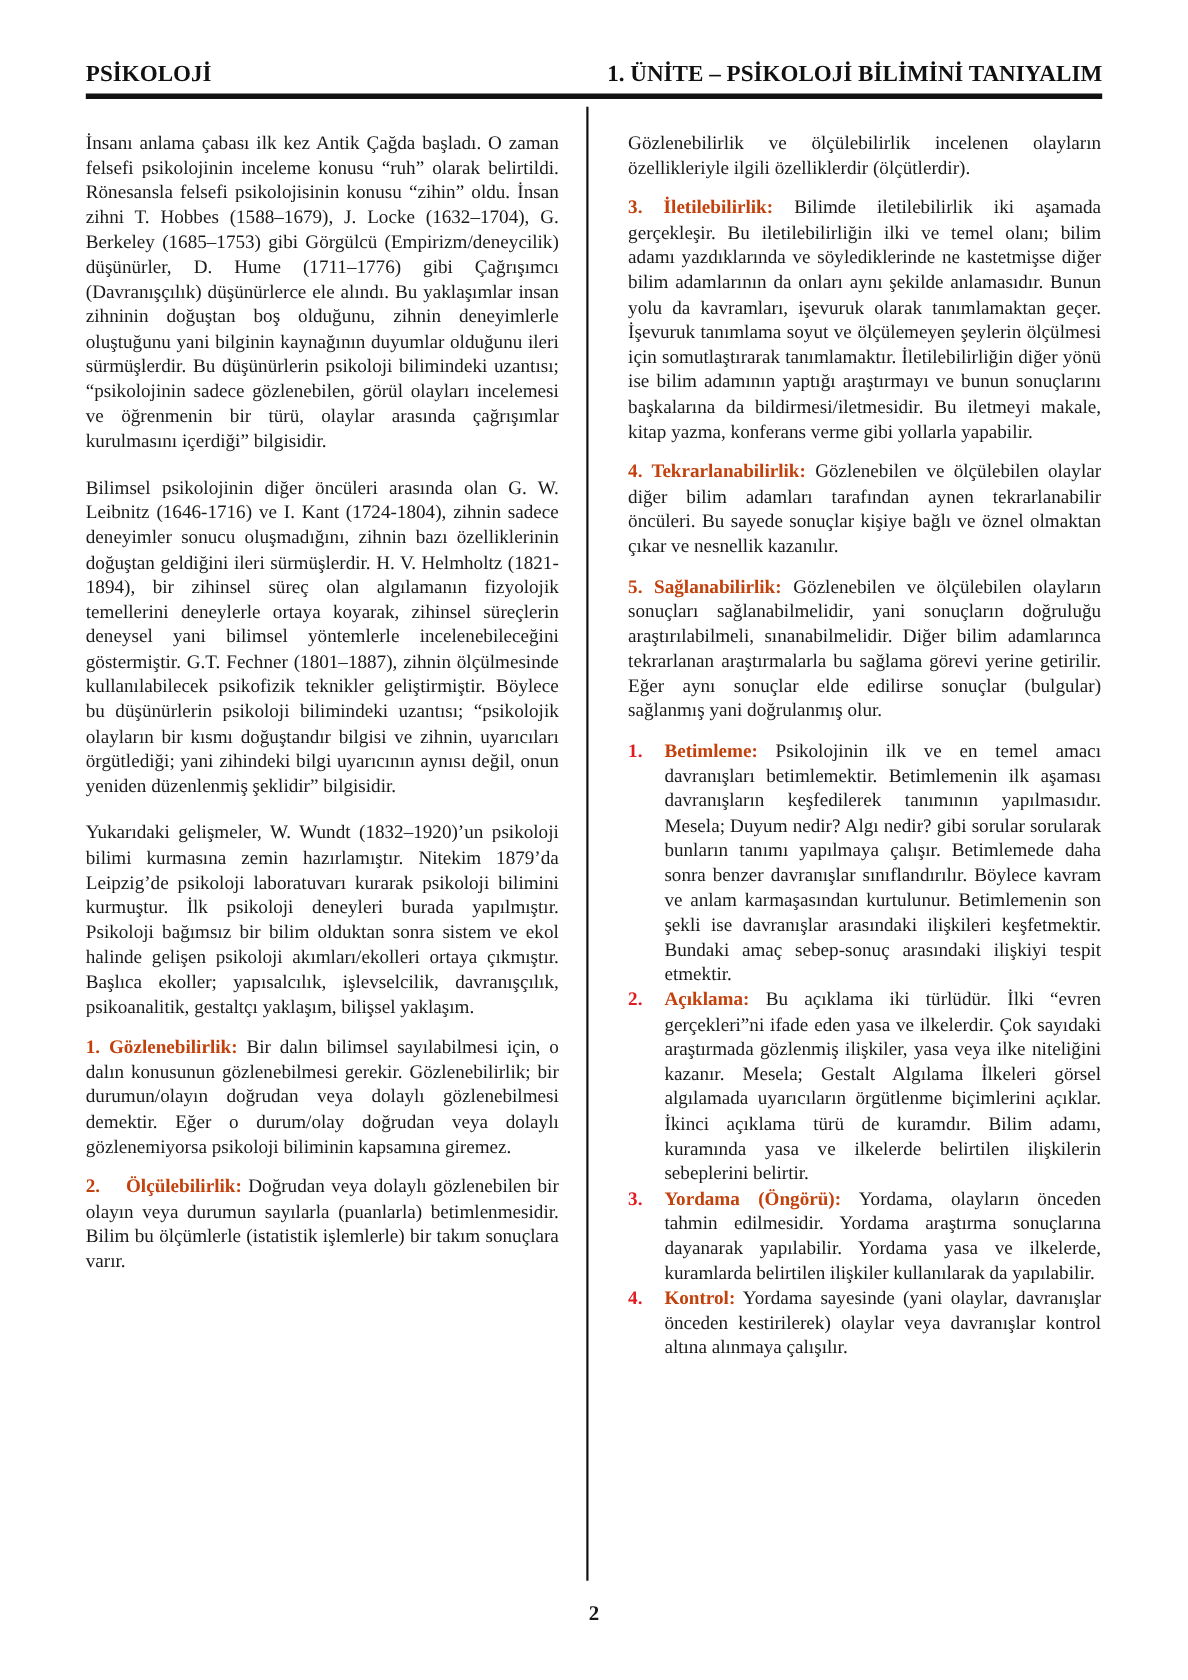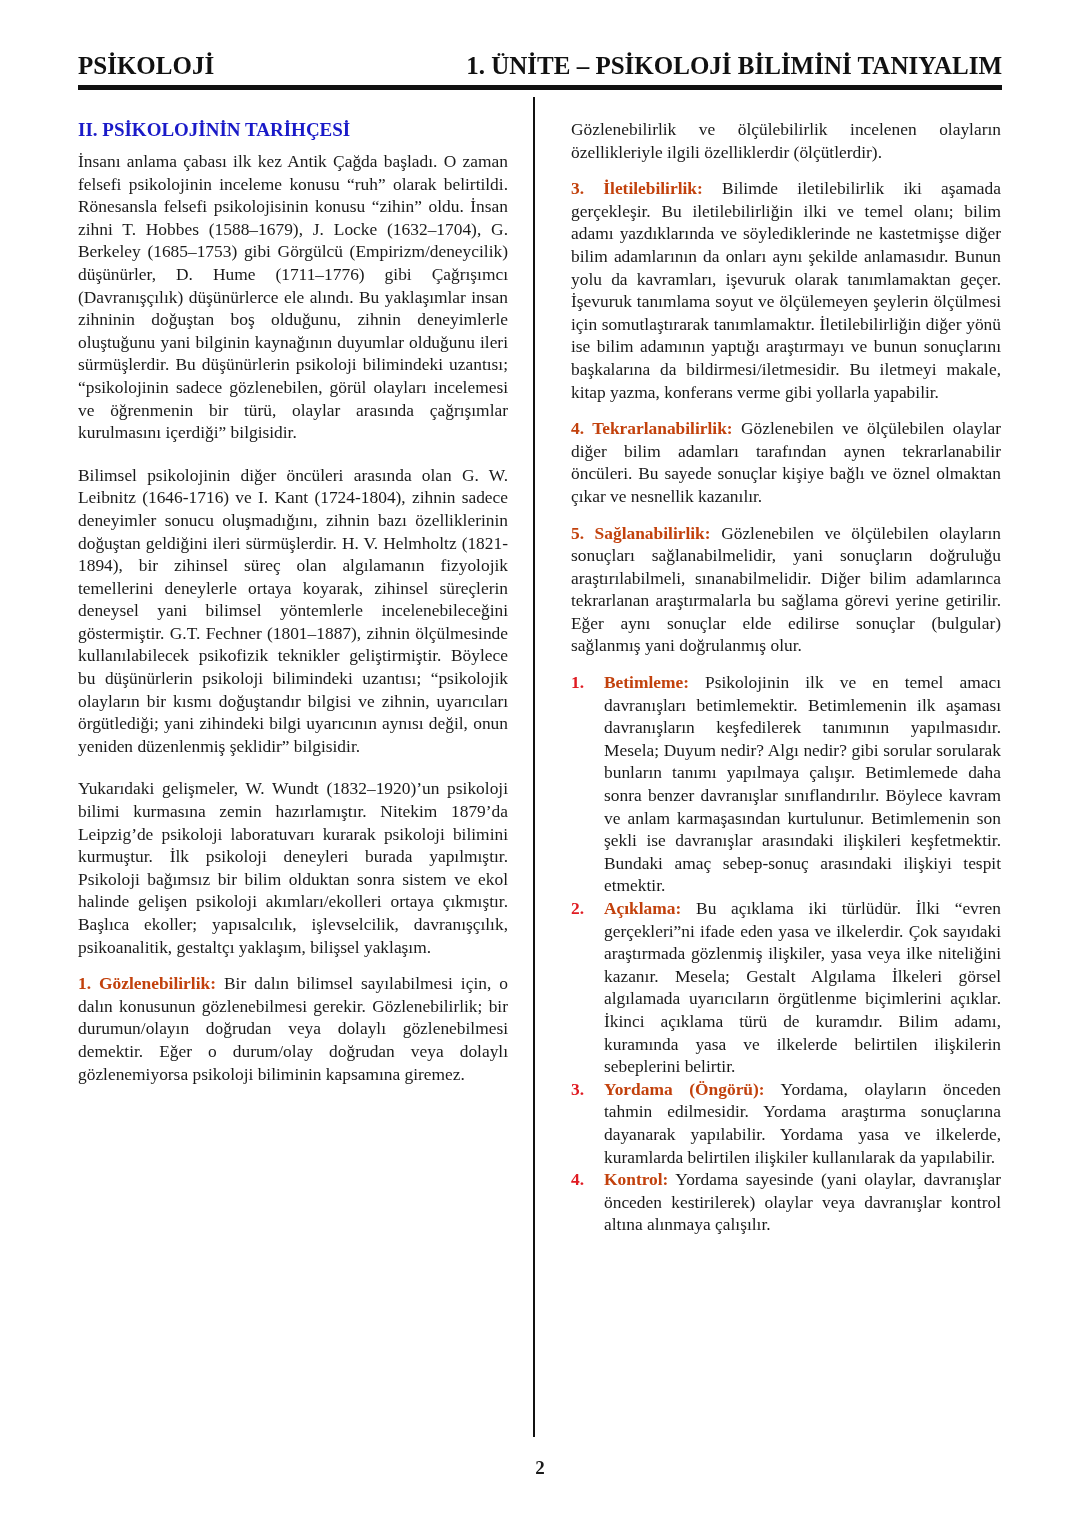--- a/index.html
+++ b/index.html
@@ -1,20 +1,20 @@
 <!DOCTYPE html>
 <html><head>
 <meta charset="utf-8">
 <style>
   html, body { margin: 0; padding: 0; background: #ffffff; }
   body { width: 1080px; height: 1527px; position: relative; overflow: hidden;
          font-family: "Liberation Serif", "DejaVu Serif", serif; color: #1a1a1a; }
   .header { position: absolute; left: 78px; right: 78px; top: 50px; height: 30px;
             display: flex; justify-content: space-between; align-items: flex-end;
-            font-weight: bold; font-size: 25px; color: #111; }
+            font-weight: bold; font-size: 21px; color: #111; }
   .header-rule { position: absolute; left: 78px; right: 78px; top: 85px; height: 5px; background: #111; }
   .col-divider { position: absolute; left: 533px; top: 97px; height: 1340px; width: 2px; background: #111; }
   .col { position: absolute; top: 118px; width: 430px; font-size: 17.4px; line-height: 22.6px; }
   .col.left { left: 78px; }
   .col.right { left: 571px; }
   .col p { margin: 0 0 14px 0; text-align: justify; }
   .sec-title { font-weight: bold; color: #1a1ac8; font-size: 19px; margin: 0 0 8px 0; line-height: 24px; }
   .red { color: #c2410c; font-weight: bold; }
   .b { font-weight: normal; margin-top: 48px; }
   .ol-item { display: flex; margin: 0; text-align: justify; }
@@ -27,26 +27,26 @@
 <body>
 
 <div class="header">
   <span>PSİKOLOJİ</span>
   <span>1. ÜNİTE – PSİKOLOJİ BİLİMİNİ TANIYALIM</span>
 </div>
 <div class="header-rule"></div>
 <div class="col-divider"></div>
 
 <div class="col left">
-  <div class="sec-title">II. PSİKOLOJİNİN TARİHÇESİ</div>
   <p>İnsanı anlama çabası ilk kez Antik Çağda başladı. O zaman felsefi psikolojinin inceleme konusu “ruh” olarak belirtildi. Rönesansla felsefi psikolojisinin konusu “zihin” oldu. İnsan zihni T. Hobbes (1588–1679), J. Locke (1632–1704), G. Berkeley (1685–1753) gibi Görgülcü (Empirizm/deneycilik) düşünürler, D. Hume (1711–1776) gibi Çağrışımcı (Davranışçılık) düşünürlerce ele alındı. Bu yaklaşımlar insan zihninin doğuştan boş olduğunu, zihnin deneyimlerle oluştuğunu yani bilginin kaynağının duyumlar olduğunu ileri sürmüşlerdir. Bu düşünürlerin psikoloji bilimindeki uzantısı; “psikolojinin sadece gözlenebilen, görül olayları incelemesi ve öğrenmenin bir türü, olaylar arasında çağrışımlar kurulmasını içerdiği” bilgisidir.</p>
   <p style="margin-top:20px;">Bilimsel psikolojinin diğer öncüleri arasında olan G. W. Leibnitz (1646-1716) ve I. Kant (1724-1804), zihnin sadece deneyimler sonucu oluşmadığını, zihnin bazı özelliklerinin doğuştan geldiğini ileri sürmüşlerdir.  H. V. Helmholtz (1821-1894), bir zihinsel süreç olan algılamanın fizyolojik temellerini deneylerle ortaya koyarak, zihinsel süreçlerin deneysel yani bilimsel yöntemlerle incelenebileceğini göstermiştir. G.T. Fechner (1801–1887), zihnin ölçülmesinde kullanılabilecek psikofizik teknikler geliştirmiştir. Böylece bu düşünürlerin psikoloji bilimindeki uzantısı;  “psikolojik olayların bir kısmı doğuştandır bilgisi ve zihnin, uyarıcıları örgütlediği; yani zihindeki bilgi uyarıcının aynısı değil, onun yeniden düzenlenmiş şeklidir” bilgisidir.</p>
   <p style="margin-top:20px;"><span>Yukarıdaki gelişmeler, W. Wundt (1832–1920)’un psikoloji bilimi kurmasına zemin hazırlamıştır. Nitekim 1879’da </span><span class="b">Leipzig</span><span>’de psikoloji laboratuvarı kurarak psikoloji bilimini kurmuştur. İlk psikoloji deneyleri burada yapılmıştır. Psikoloji bağımsız bir bilim olduktan sonra sistem ve ekol halinde gelişen psikoloji akımları/ekolleri ortaya çıkmıştır. Başlıca ekoller; yapısalcılık, işlevselcilik, davranışçılık, psikoanalitik, gestaltçı yaklaşım, bilişsel yaklaşım.</span></p>
 
   <p><span class="red">1. Gözlenebilirlik:</span><span> Bir dalın bilimsel sayılabilmesi için, o dalın konusunun gözlenebilmesi gerekir. Gözlenebilirlik; bir durumun/olayın doğrudan veya dolaylı gözlenebilmesi demektir. Eğer o durum/olay doğrudan veya dolaylı gözlenemiyorsa psikoloji biliminin kapsamına giremez.</span></p>
+  <p style="white-space:normal;"><span class="red" style="white-space:pre;">2.    Ölçülebilirlik:</span><span> Doğrudan veya dolaylı gözlenebilen bir olayın veya durumun sayılarla (puanlarla) betimlenmesidir.  Bilim bu ölçümlerle (istatistik işlemlerle) bir takım sonuçlara varır.</span></p>
 </div>
 
 <div class="col right">
   <p>Gözlenebilirlik ve ölçülebilirlik incelenen olayların özellikleriyle ilgili özelliklerdir (ölçütlerdir).</p>
   <p><span class="red">3. İletilebilirlik:</span><span> Bilimde iletilebilirlik iki aşamada gerçekleşir. Bu iletilebilirliğin ilki ve temel olanı; bilim adamı yazdıklarında ve söylediklerinde ne kastetmişse diğer bilim adamlarının da onları aynı şekilde anlamasıdır. Bunun yolu da kavramları, işevuruk olarak tanımlamaktan geçer. İşevuruk tanımlama soyut ve ölçülemeyen şeylerin ölçülmesi için somutlaştırarak tanımlamaktır. İletilebilirliğin diğer yönü ise bilim adamının yaptığı araştırmayı ve bunun sonuçlarını başkalarına da bildirmesi/iletmesidir. Bu iletmeyi makale, kitap yazma, konferans verme gibi yollarla yapabilir.</span></p>
   <p><span class="red">4. Tekrarlanabilirlik:</span><span> Gözlenebilen ve ölçülebilen olaylar diğer bilim adamları tarafından aynen tekrarlanabilir öncüleri. Bu sayede sonuçlar kişiye bağlı ve öznel olmaktan çıkar ve nesnellik kazanılır.</span></p>
   <p><span class="red">5. Sağlanabilirlik:</span><span> Gözlenebilen ve ölçülebilen olayların sonuçları sağlanabilmelidir, yani sonuçların doğruluğu araştırılabilmeli, sınanabilmelidir. Diğer bilim adamlarınca tekrarlanan araştırmalarla bu sağlama görevi yerine getirilir. Eğer aynı sonuçlar elde edilirse sonuçlar (bulgular) sağlanmış yani doğrulanmış olur.</span></p>
 
 
   <div class="ol-item">

